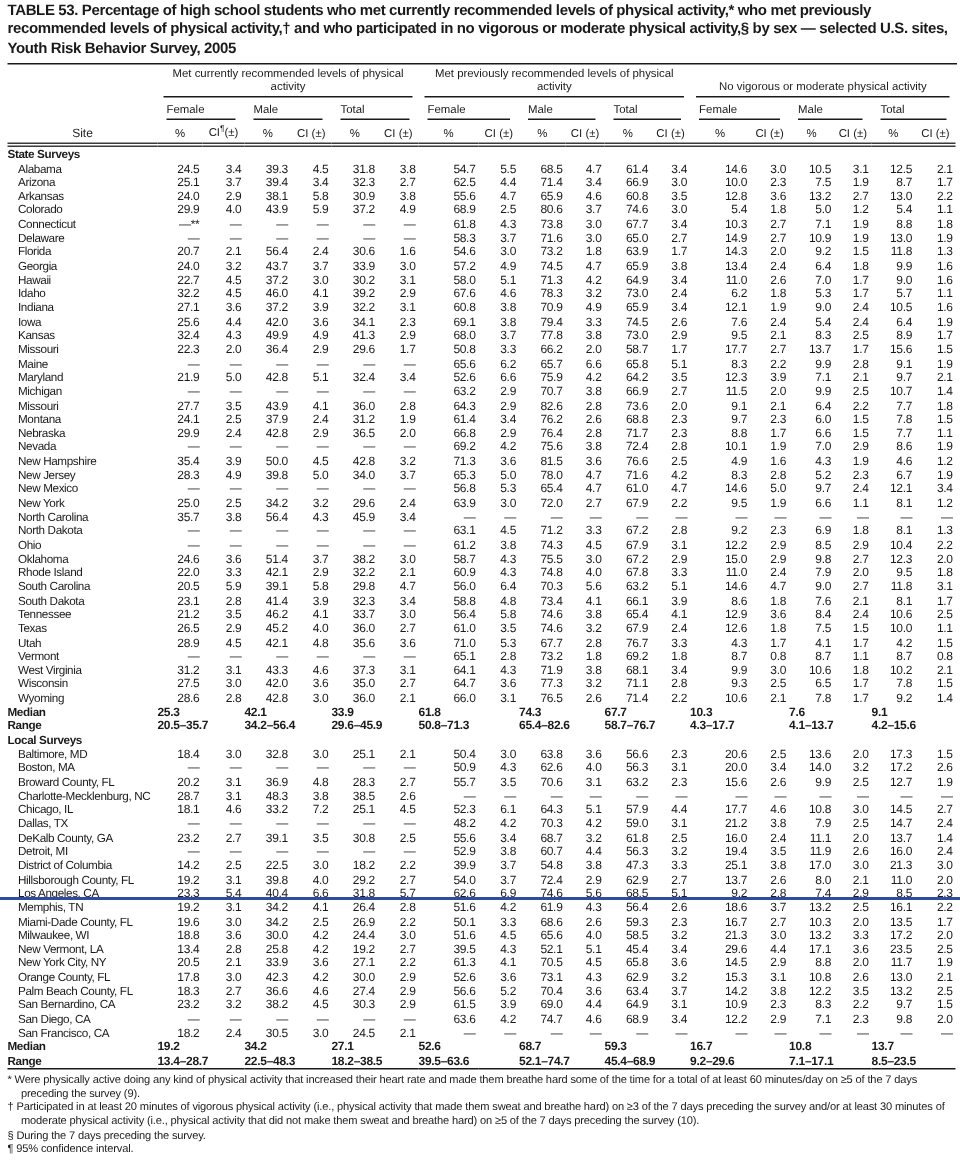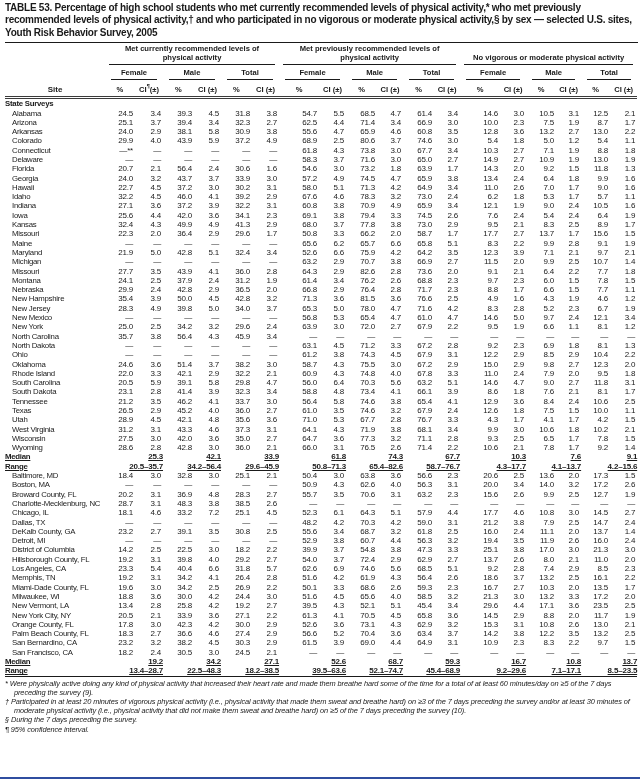--- a/index.html
+++ b/index.html
@@ -1,37 +1,37 @@
 <!DOCTYPE html>
 <html><head>
 <meta charset="utf-8">
 <style>
   html,body{margin:0;padding:0;background:#ffffff;}
   body{width:640px;height:779px;overflow:hidden;font-family:"Liberation Sans",sans-serif;color:#1a1a1a;}
-  .page{position:relative;width:640px;height:779px;box-sizing:border-box;padding:2px 0 0 5px;}
+  .page{position:relative;width:640px;height:600px;box-sizing:border-box;padding:2px 0 0 5px;}
   .title{font-weight:bold;font-size:10px;line-height:12.3px;letter-spacing:-0.25px;width:633px;
          border-bottom:1px solid #1a1a1a;padding-bottom:3px;margin-bottom:1px;}
   table{border-collapse:collapse;table-layout:fixed;width:632px;border-bottom:1px solid #1a1a1a;}
   th,td{margin:0;padding:0;vertical-align:bottom;white-space:nowrap;overflow:visible;}
-  thead th{font-weight:bold;font-size:7.6px;line-height:8.6px;}
+  thead th{font-weight:normal;font-size:7.6px;line-height:8.6px;}
   .grp{border-bottom:1px solid #1a1a1a;padding:1px 2px 2px 2px;margin:0 4px;text-align:center;
        white-space:normal;line-height:8.8px;}
-  .sub{border-bottom:1px solid #1a1a1a;padding:2px 0 1px 0;margin:2px 6px 0 6px;text-align:center;}
+  .sub{border-bottom:1px solid #1a1a1a;padding:2px 0 1px 0;margin:2px 6px 0 6px;text-align:left;}
   .measure-row th{text-align:center;padding:2px 0 2px 0;border-bottom:3px double #3a3a3a;}
   .measure-row th.site-th{text-align:center;font-size:8px;}
   .measure-row sup{font-size:5.5px;vertical-align:super;}
   tbody td{font-size:8px;line-height:9.3px;height:9.3px;}
   td.site{font-size:7.8px;letter-spacing:-0.25px;text-align:left;}
   td.site.data{padding-left:7px;}
   td.site.section,td.site.median,td.site.range{font-weight:bold;}
   td.num{text-align:right;padding-right:2px;letter-spacing:-0.2px;}
-  tr.median td,tr.range td{font-weight:bold;text-decoration:underline;}
-  td.num.agg{text-align:right;padding-right:0;}
+  tr.median td,tr.range td{font-weight:bold;}
+  td.num.agg{text-align:left;padding-right:0;}
   .footnotes{width:633px;padding-top:2px;font-size:7.4px;line-height:9.2px;letter-spacing:-0.1px;}
-  .footnote{padding-left:9px;text-indent:-9px;white-space:normal;font-style:italic;}
+  .footnote{padding-left:9px;text-indent:-9px;white-space:normal;}
   .bottom-rule{position:absolute;left:0;bottom:0;width:640px;height:2px;}
 </style>
 </head>
 <body>
 
 <div class="page">
 
   <div class="title">TABLE 53. Percentage of high school students who met currently recommended levels of physical activity,* who met previously recommended levels of physical activity,† and who participated in no vigorous or moderate physical activity,§ by sex — selected U.S. sites, Youth Risk Behavior Survey, 2005</div>
 
   <table>
@@ -539,20 +539,41 @@
           <td class="num pct">71.7</td>
           <td class="num ci">2.3</td>
           <td class="num pct">8.8</td>
           <td class="num ci">1.7</td>
           <td class="num pct">6.6</td>
           <td class="num ci">1.5</td>
           <td class="num pct">7.7</td>
           <td class="num ci">1.1</td>
         </tr>
         <tr class="data">
+          <td class="site data">Nevada</td>
+          <td class="num pct">—</td>
+          <td class="num ci">—</td>
+          <td class="num pct">—</td>
+          <td class="num ci">—</td>
+          <td class="num pct">—</td>
+          <td class="num ci">—</td>
+          <td class="num pct">69.2</td>
+          <td class="num ci">4.2</td>
+          <td class="num pct">75.6</td>
+          <td class="num ci">3.8</td>
+          <td class="num pct">72.4</td>
+          <td class="num ci">2.8</td>
+          <td class="num pct">10.1</td>
+          <td class="num ci">1.9</td>
+          <td class="num pct">7.0</td>
+          <td class="num ci">2.9</td>
+          <td class="num pct">8.6</td>
+          <td class="num ci">1.9</td>
+        </tr>
+        <tr class="data">
           <td class="site data">New Hampshire</td>
           <td class="num pct">35.4</td>
           <td class="num ci">3.9</td>
           <td class="num pct">50.0</td>
           <td class="num ci">4.5</td>
           <td class="num pct">42.8</td>
           <td class="num ci">3.2</td>
           <td class="num pct">71.3</td>
           <td class="num ci">3.6</td>
           <td class="num pct">81.5</td>
@@ -833,20 +854,41 @@
           <td class="num pct">76.7</td>
           <td class="num ci">3.3</td>
           <td class="num pct">4.3</td>
           <td class="num ci">1.7</td>
           <td class="num pct">4.1</td>
           <td class="num ci">1.7</td>
           <td class="num pct">4.2</td>
           <td class="num ci">1.5</td>
         </tr>
         <tr class="data">
+          <td class="site data">Vermont</td>
+          <td class="num pct">—</td>
+          <td class="num ci">—</td>
+          <td class="num pct">—</td>
+          <td class="num ci">—</td>
+          <td class="num pct">—</td>
+          <td class="num ci">—</td>
+          <td class="num pct">65.1</td>
+          <td class="num ci">2.8</td>
+          <td class="num pct">73.2</td>
+          <td class="num ci">1.8</td>
+          <td class="num pct">69.2</td>
+          <td class="num ci">1.8</td>
+          <td class="num pct">8.7</td>
+          <td class="num ci">0.8</td>
+          <td class="num pct">8.7</td>
+          <td class="num ci">1.1</td>
+          <td class="num pct">8.7</td>
+          <td class="num ci">0.8</td>
+        </tr>
+        <tr class="data">
           <td class="site data">West Virginia</td>
           <td class="num pct">31.2</td>
           <td class="num ci">3.1</td>
           <td class="num pct">43.3</td>
           <td class="num ci">4.6</td>
           <td class="num pct">37.3</td>
           <td class="num ci">3.1</td>
           <td class="num pct">64.1</td>
           <td class="num ci">4.3</td>
           <td class="num pct">71.9</td>
@@ -918,20 +960,23 @@
           <td class="site range">Range</td>
           <td colspan="2" class="num agg">20.5–35.7</td>
           <td colspan="2" class="num agg">34.2–56.4</td>
           <td colspan="2" class="num agg">29.6–45.9</td>
           <td colspan="2" class="num agg">50.8–71.3</td>
           <td colspan="2" class="num agg">65.4–82.6</td>
           <td colspan="2" class="num agg">58.7–76.7</td>
           <td colspan="2" class="num agg">4.3–17.7</td>
           <td colspan="2" class="num agg">4.1–13.7</td>
           <td colspan="2" class="num agg">4.2–15.6</td>
+        </tr>
+        <tr class="section">
+          <td class="site section" colspan="19">Local Surveys</td>
         </tr>
         <tr class="data">
           <td class="site data">Baltimore, MD</td>
           <td class="num pct">18.4</td>
           <td class="num ci">3.0</td>
           <td class="num pct">32.8</td>
           <td class="num ci">3.0</td>
           <td class="num pct">25.1</td>
           <td class="num ci">2.1</td>
           <td class="num pct">50.4</td>
@@ -1319,20 +1364,41 @@
           <td class="num pct">64.9</td>
           <td class="num ci">3.1</td>
           <td class="num pct">10.9</td>
           <td class="num ci">2.3</td>
           <td class="num pct">8.3</td>
           <td class="num ci">2.2</td>
           <td class="num pct">9.7</td>
           <td class="num ci">1.5</td>
         </tr>
         <tr class="data">
+          <td class="site data">San Diego, CA</td>
+          <td class="num pct">—</td>
+          <td class="num ci">—</td>
+          <td class="num pct">—</td>
+          <td class="num ci">—</td>
+          <td class="num pct">—</td>
+          <td class="num ci">—</td>
+          <td class="num pct">63.6</td>
+          <td class="num ci">4.2</td>
+          <td class="num pct">74.7</td>
+          <td class="num ci">4.6</td>
+          <td class="num pct">68.9</td>
+          <td class="num ci">3.4</td>
+          <td class="num pct">12.2</td>
+          <td class="num ci">2.9</td>
+          <td class="num pct">7.1</td>
+          <td class="num ci">2.3</td>
+          <td class="num pct">9.8</td>
+          <td class="num ci">2.0</td>
+        </tr>
+        <tr class="data">
           <td class="site data">San Francisco, CA</td>
           <td class="num pct">18.2</td>
           <td class="num ci">2.4</td>
           <td class="num pct">30.5</td>
           <td class="num ci">3.0</td>
           <td class="num pct">24.5</td>
           <td class="num ci">2.1</td>
           <td class="num pct">—</td>
           <td class="num ci">—</td>
           <td class="num pct">—</td>

